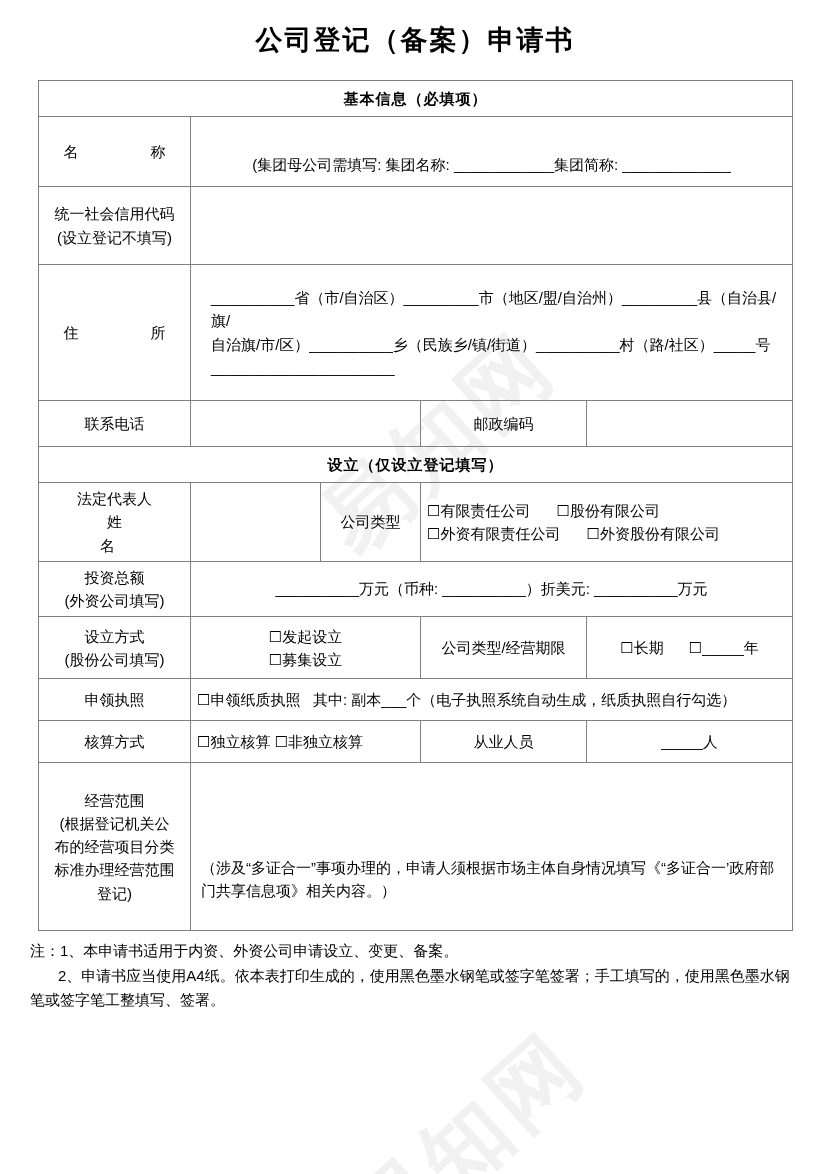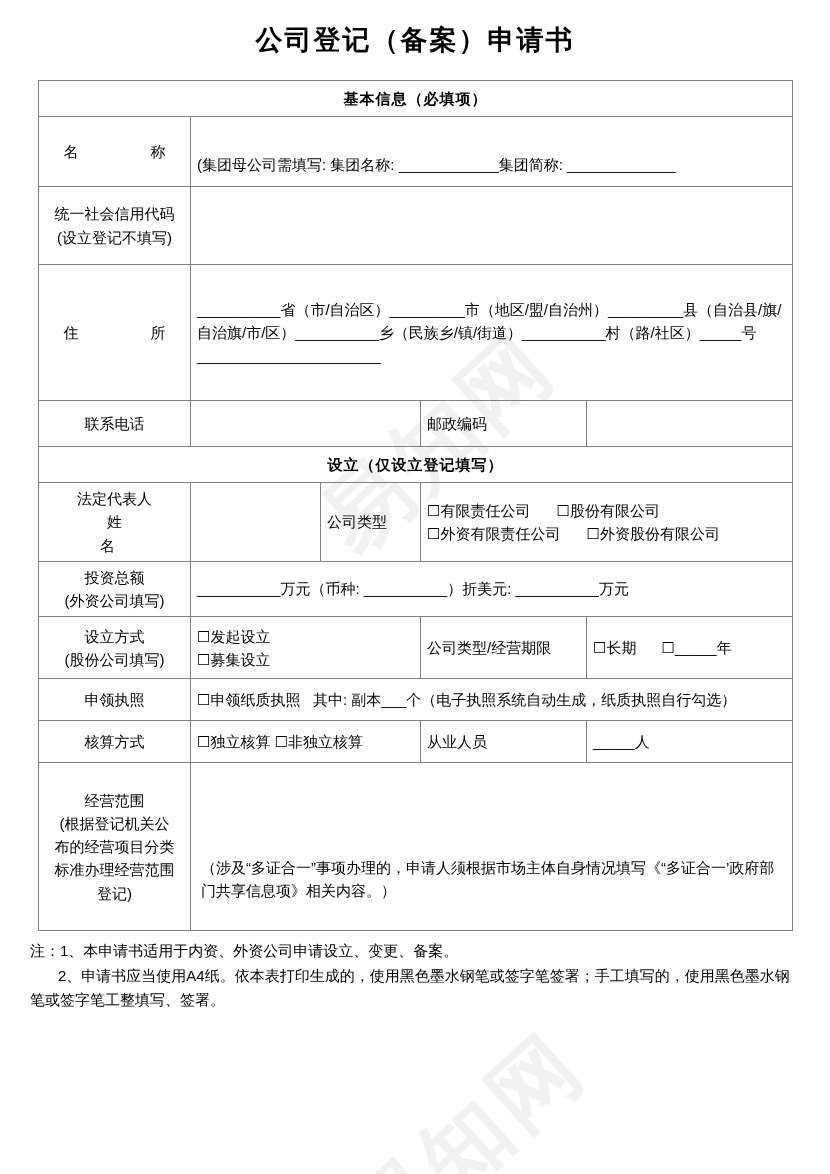--- a/index.html
+++ b/index.html
@@ -77,34 +77,34 @@
   }
   .lbl {
     text-align: center;
     font-size: 14.5px;
     line-height: 1.6;
   }
   .lbl-sp {
     letter-spacing: 14px;
     text-indent: 14px;
   }
-  .cell-center { }
+  .cell-center { text-align: center; }
   .cell-left { text-align: left; }
   .blank-cell { }
   .two-col-opts {
     display: flex;
     flex-direction: column;
     gap: 0;
   }
   .opt-row {
     display: flex;
     gap: 26px;
   }
   .opt-row span { white-space: nowrap; }
-  .addr-line { display: block; }
+  .addr-line { display: block; margin-left: 14px; }
   .addr-wrap { padding: 6px 4px 6px 6px; }
 
   
   .notes {
     position: relative;
     padding: 8px 30px 0 30px;
     font-size: 15px;
     line-height: 1.62;
   }
   .notes p { margin: 0; }

